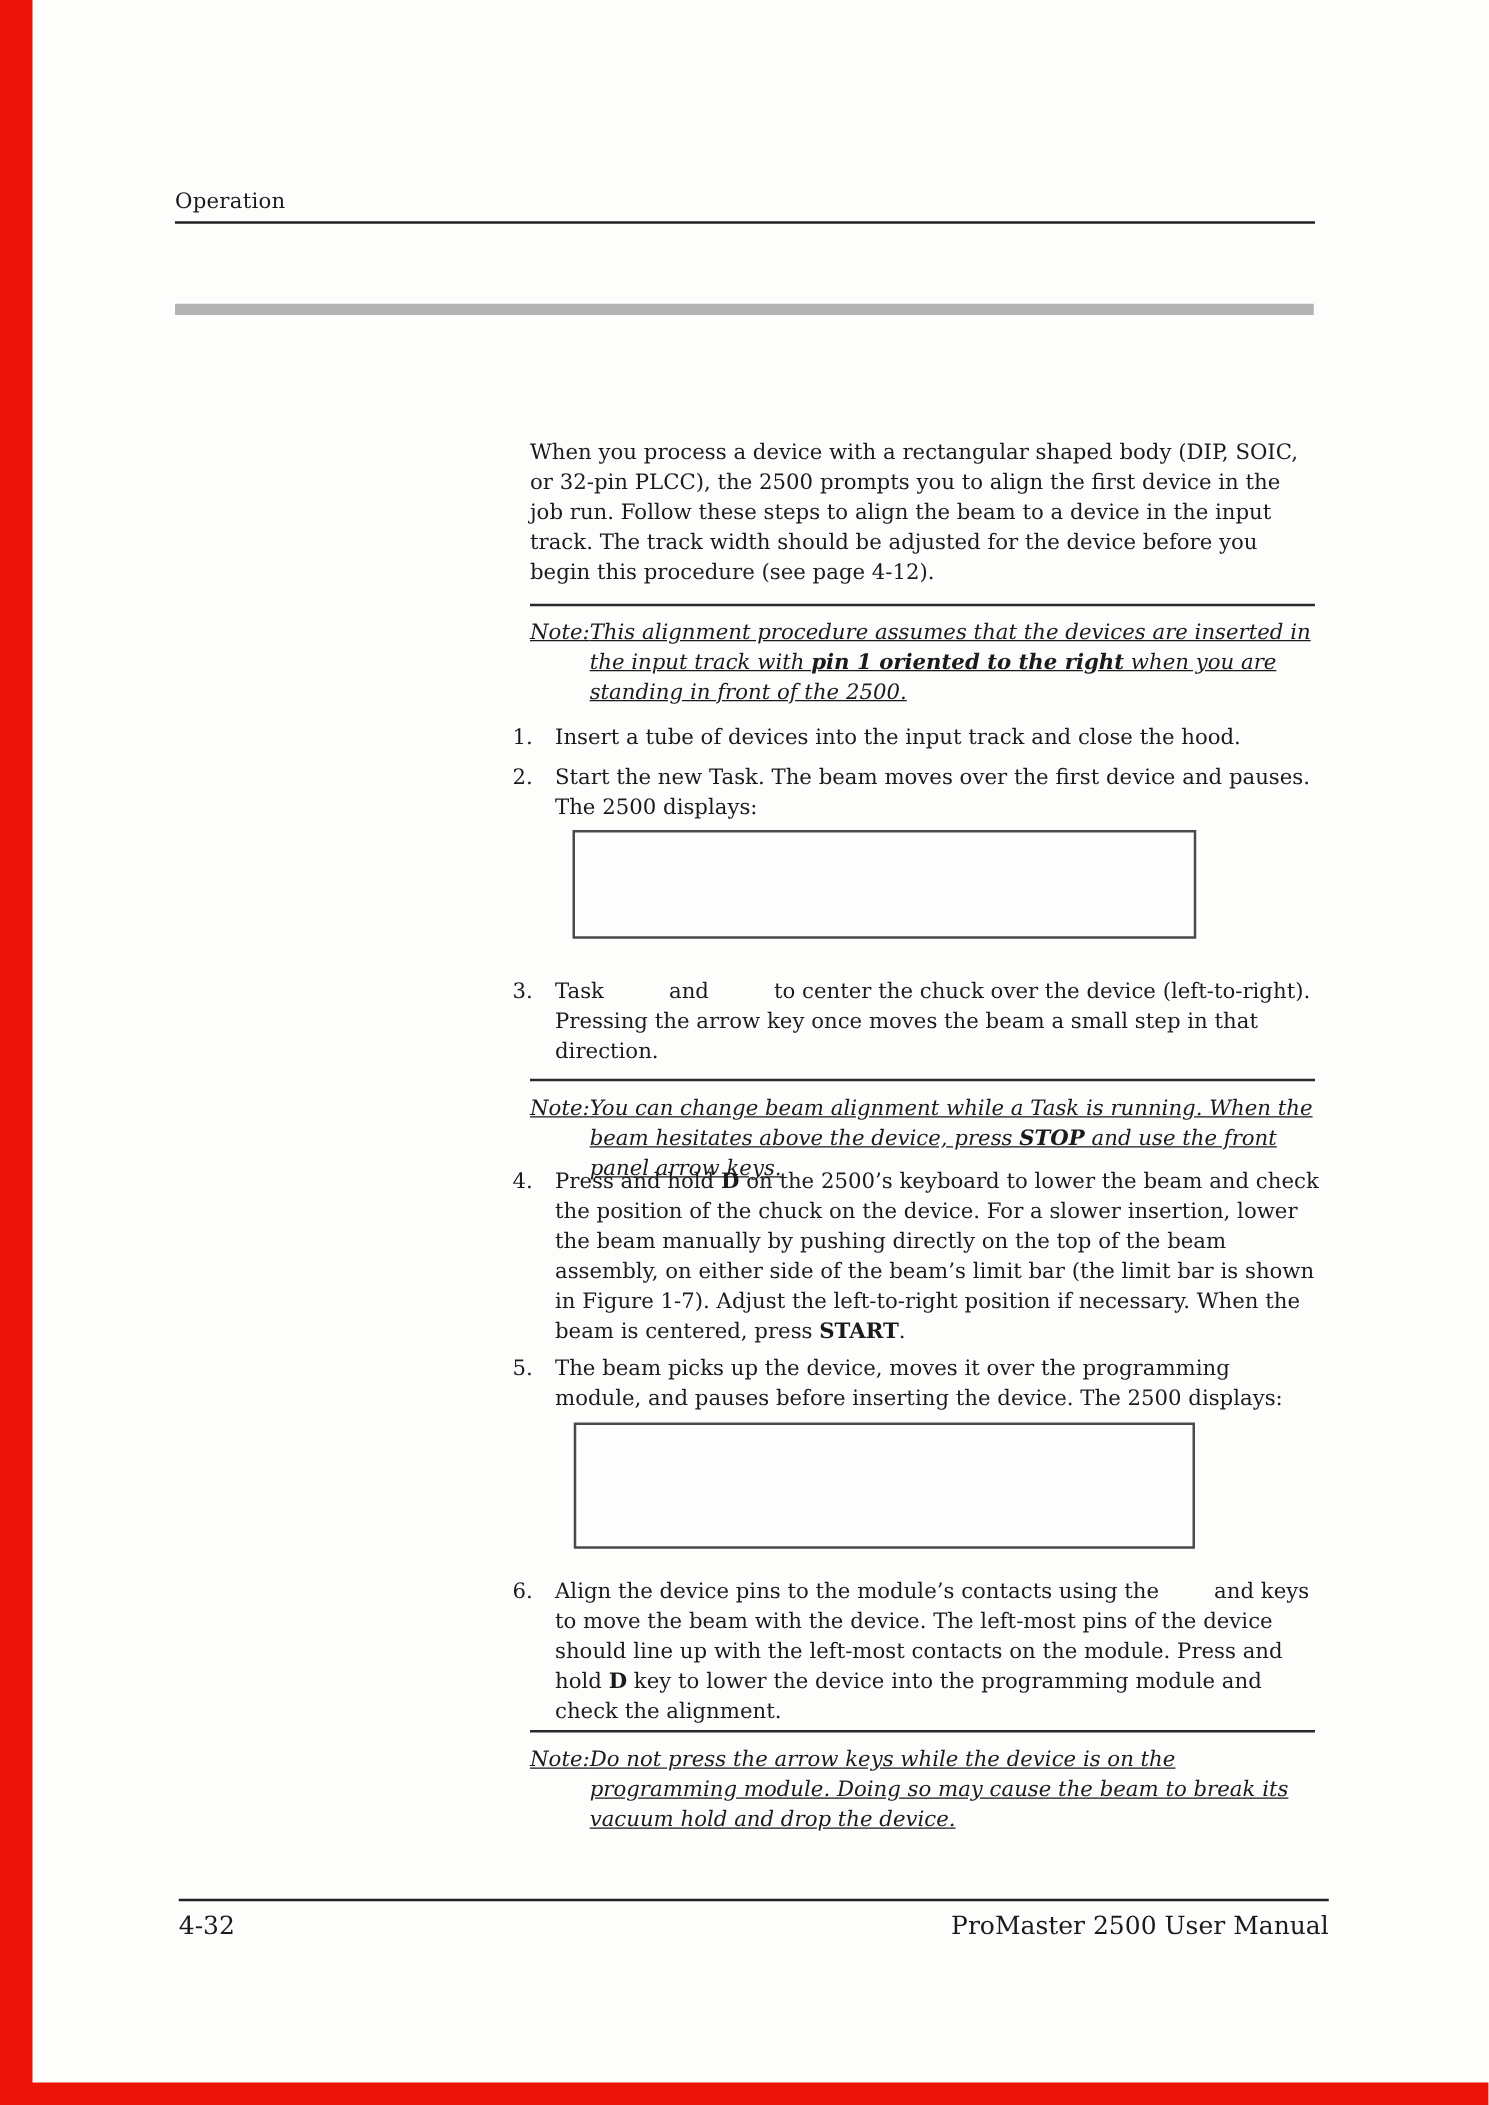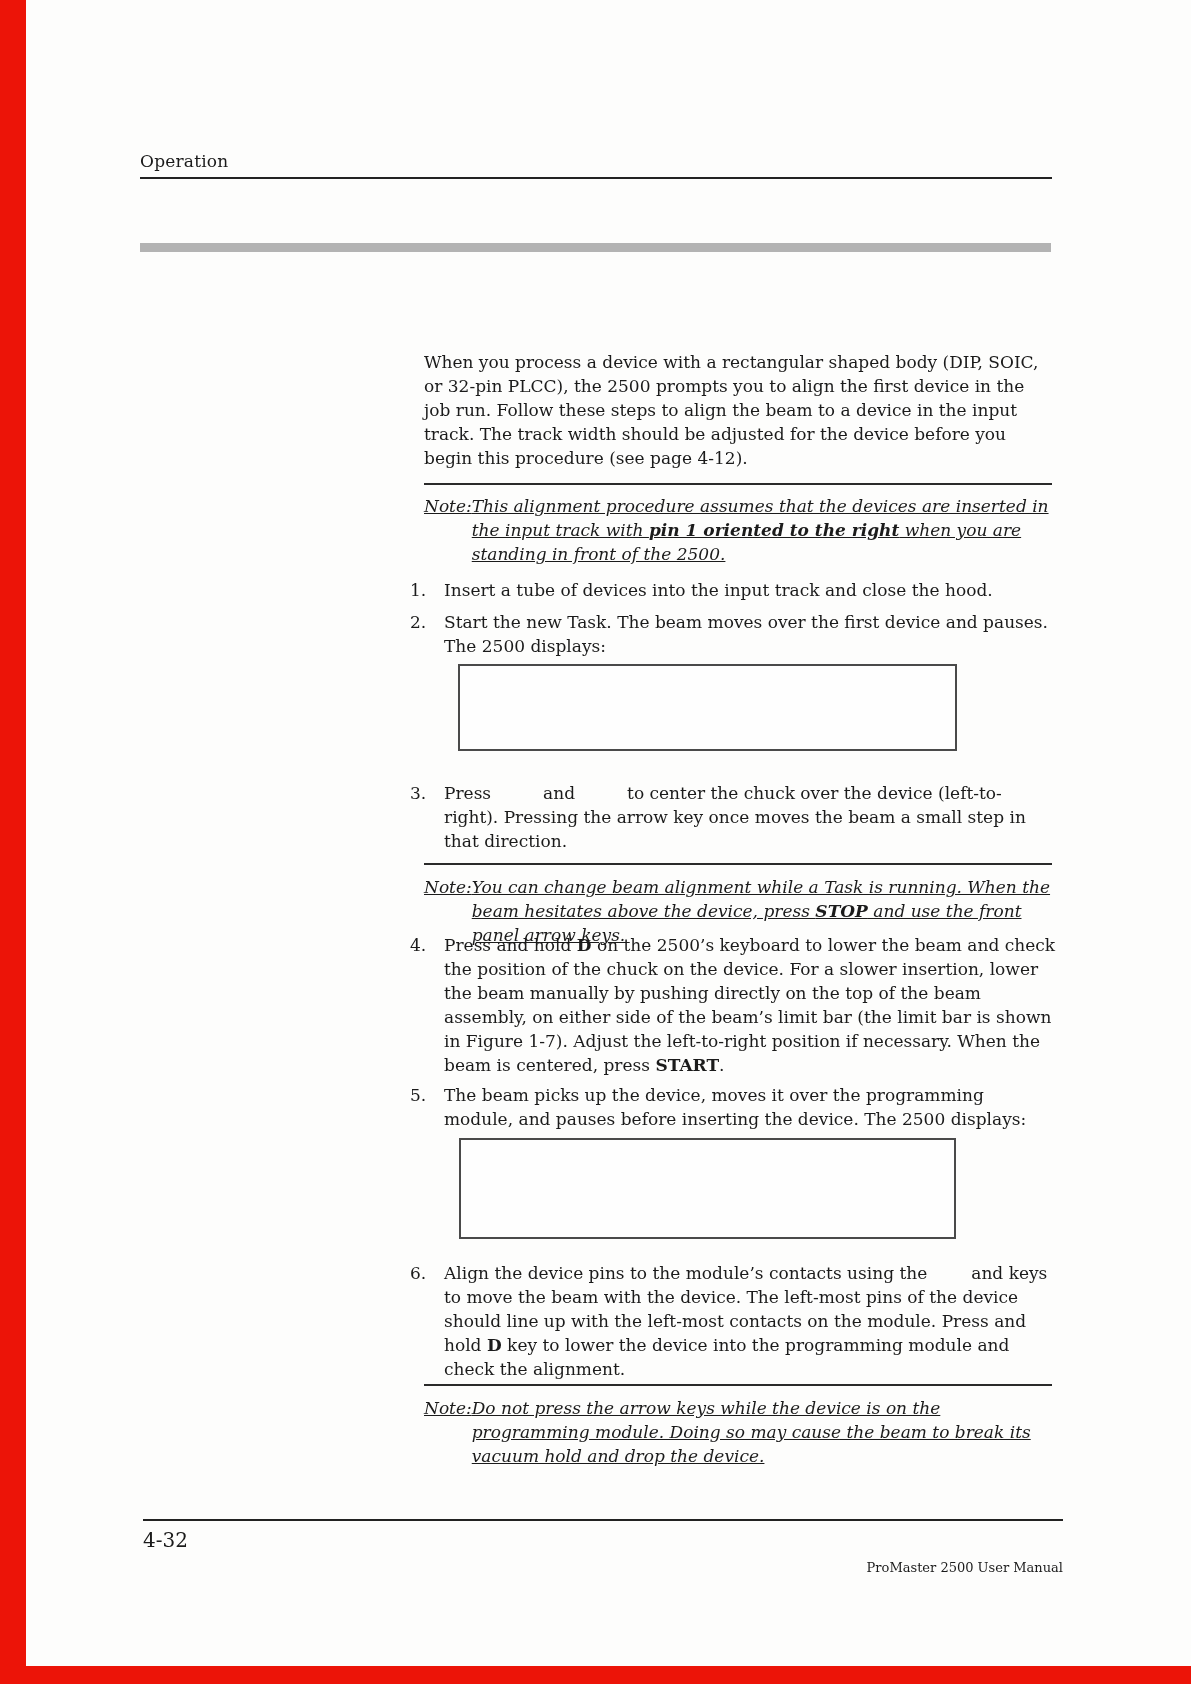--- a/index.html
+++ b/index.html
@@ -32,21 +32,21 @@
   .bi{font-weight:bold;}
   .key-gap{display:inline-block;width:52px;}
   .key-gap-sm{display:inline-block;width:44px;}
   
   .disp-box{position:absolute;background:#fefefe;border:2px solid #4a4a4a;}
   .box1{left:458px;top:664px;width:495px;height:83px;}
   .box2{left:459px;top:1138px;width:493px;height:97px;}
   
   .foot-rule{position:absolute;left:143px;top:1519px;width:920px;height:2px;background:#222;}
   .foot-left{position:absolute;left:143px;top:1528px;font-size:20px;}
-  .foot-right{position:absolute;left:643px;top:1528px;width:420px;text-align:right;font-size:13px;margin-top:32px;}
+  .foot-right{position:absolute;left:643px;top:1528px;width:420px;text-align:right;font-size:20px;}
 </style>
 </head>
 <body>
 
 <div class="page">
 
   <div class="edge-left" style="background: rgb(236, 20, 8);"></div>
   <div class="edge-bottom" style="background: rgb(236, 20, 8);"></div>
 
   <div class="run-head">Operation</div>
@@ -69,21 +69,21 @@
 
   <div class="block step s2">
     <span class="snum">2.</span>
     <span class="sbody">Start the new Task. The beam moves over the first device and pauses. The 2500 displays:</span>
   </div>
 
   <div class="disp-box box1"></div>
 
   <div class="block step s3">
     <span class="snum">3.</span>
-    <span class="sbody"><span>Press</span><span class="key-gap"></span><span>and</span><span class="key-gap"></span><span>to center the chuck over the device (left-to-right). Pressing the arrow key once moves the beam a small step in that direction.</span></span>
+    <span class="sbody"><span>Task</span><span class="key-gap"></span><span>and</span><span class="key-gap"></span><span>to center the chuck over the device (left-to-right). Pressing the arrow key once moves the beam a small step in that direction.</span></span>
   </div>
 
   <div class="nrule r2"></div>
   <div class="block note n2">
     <span class="nlabel">Note:</span>
     <span class="nbody"><span>You can change beam alignment while a Task is running. When the beam hesitates above the device, press </span><span class="bi">STOP</span><span> and use the front panel arrow keys.</span></span>
   </div>
 
   <div class="block step s4">
     <span class="snum">4.</span>

